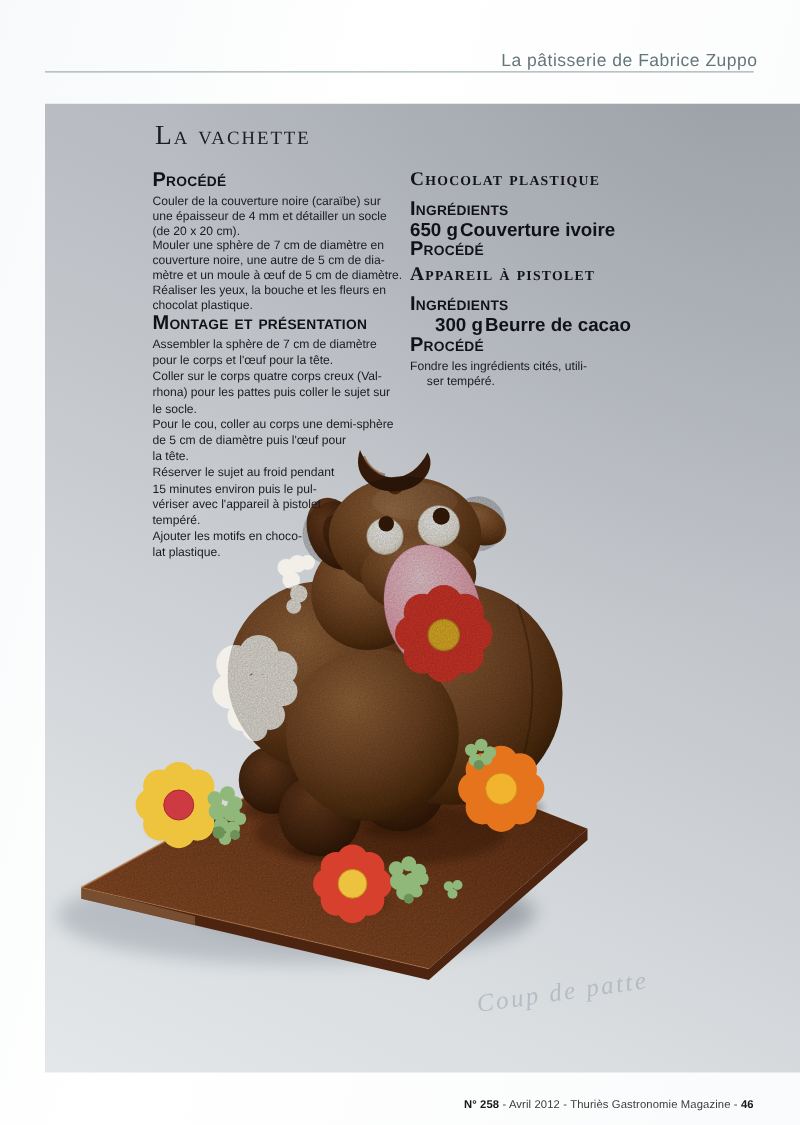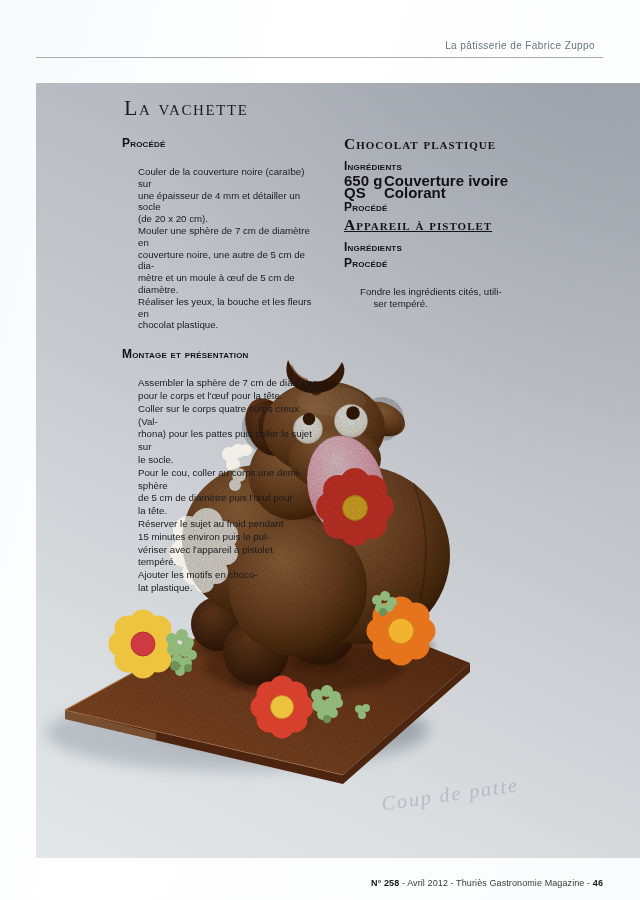--- a/index.html
+++ b/index.html
@@ -3,22 +3,22 @@
 <meta charset="utf-8">
 <style>
   html,body{margin:0;padding:0;background:#ffffff;}
   .page{
     position:relative;width:640px;height:900px;overflow:hidden;
     background:linear-gradient(105deg,#f7f9fa 0%,#ffffff 35%,#fafbfc 100%);
     font-family:"Liberation Sans",sans-serif;color:#1b1b1f;
   }
   
   .masthead-title{
-    position:absolute;top:40px;right:45px;
-    font-size:10px;letter-spacing:.4px;color:#63767a;
+    position:absolute;top:40px;right:34px;
+    font-size:14px;letter-spacing:.4px;color:#63767a;
   }
   .masthead-rule{
     position:absolute;top:57px;left:36px;width:567px;height:1px;
     background:#a3b0af;
   }
   
   .panel{
     position:absolute;left:36px;top:83px;width:565px;height:775px;
     background:
       radial-gradient(120% 90% at 88% 0%, rgba(88,94,104,.16), rgba(88,94,104,0) 60%),
@@ -27,35 +27,35 @@
   }
   .photo-svg{position:absolute;left:0;top:0;display:block;}
   
   .page-title{
     position:absolute;left:88px;top:12px;margin:0;z-index:2;
     font-family:"Liberation Serif",serif;font-weight:normal;
     font-variant:small-caps;font-size:22px;letter-spacing:1.6px;color:#1c1c22;
   }
   .col{position:absolute;z-index:2;}
   .col-left{left:86px;top:53px;width:214px;}
-  .col-right{left:308px;top:52px;width:216px;}
+  .col-right{left:292px;top:52px;width:216px;}
   h3.sans{
-    margin:0 0 2px 0;font-size:12px;font-weight:bold;
+    margin:0 0 2px 0;font-size:16px;font-weight:bold;
     font-variant:small-caps;letter-spacing:.2px;color:#121216;
   }
   .mt{margin-top:7px;}
   p.body{
-    margin:16px;font-size:9.7px;line-height:11.8px;white-space:pre-wrap;color:#1b1b1f;
+    margin:0;font-size:9.7px;line-height:11.8px;white-space:pre-wrap;color:#1b1b1f;
   }
   p.body.loose{line-height:12.8px;}
   h2.serif{
     margin:0 0 6px 0;font-family:"Liberation Serif",serif;font-weight:bold;
     font-variant:small-caps;font-size:15.5px;letter-spacing:1px;color:#141418;
   }
-  .h2-gap{margin-top:15px;text-decoration:underline;}
+  .h2-gap{margin-top:15px;}
   .ing-block{margin:0 0 2px 0;}
   .ing-row{display:flex;font-weight:bold;font-size:15px;line-height:12.4px;color:#121216;}
   .ing-qty{width:40px;flex:none;}
   .indent1{margin-left:20px;}
   .h3-proc{margin-top:9px;}
   .h3-proc2{margin-top:9px;margin-left:32px;}
   .proc2-text{margin-left:41px;}
   .watermark{
     position:absolute;left:345px;top:700px;z-index:1;
     font-family:"Liberation Serif",serif;font-style:italic;
@@ -358,28 +358,28 @@
 lat plastique.</p>
     </div>
 
     <div class="col col-right">
       <h2 class="serif">Chocolat plastique</h2>
       <h3 class="sans ing-block">Ingrédients</h3>
       <div class="ing-row">
         <span class="ing-qty">650 g</span>
         <span>Couverture ivoire</span>
       </div>
-      <div class="ing-row">
-        <span class="ing-qty">QS</span>
-        <span>Colorant</span>
-      </div>
       <h3 class="sans h3-proc">Procédé</h3>
 
       <h2 class="serif h2-gap">Appareil à pistolet</h2>
       <h3 class="sans ing-block">Ingrédients</h3>
+      <div class="ing-row indent1">
+        <span class="ing-qty">300 g</span>
+        <span>Beurre de cacao</span>
+      </div>
       <h3 class="sans h3-proc2">Procédé</h3>
       <p class="body proc2-text">Fondre les ingrédients cités, utili-
      ser tempéré.</p>
     </div>
 
     <div class="watermark">Coup de patte</div>
   </div>
 
   <div class="footer"><b>N° 258</b><span> - Avril 2012 - Thuriès Gastronomie Magazine - </span><b>46</b></div>
 

